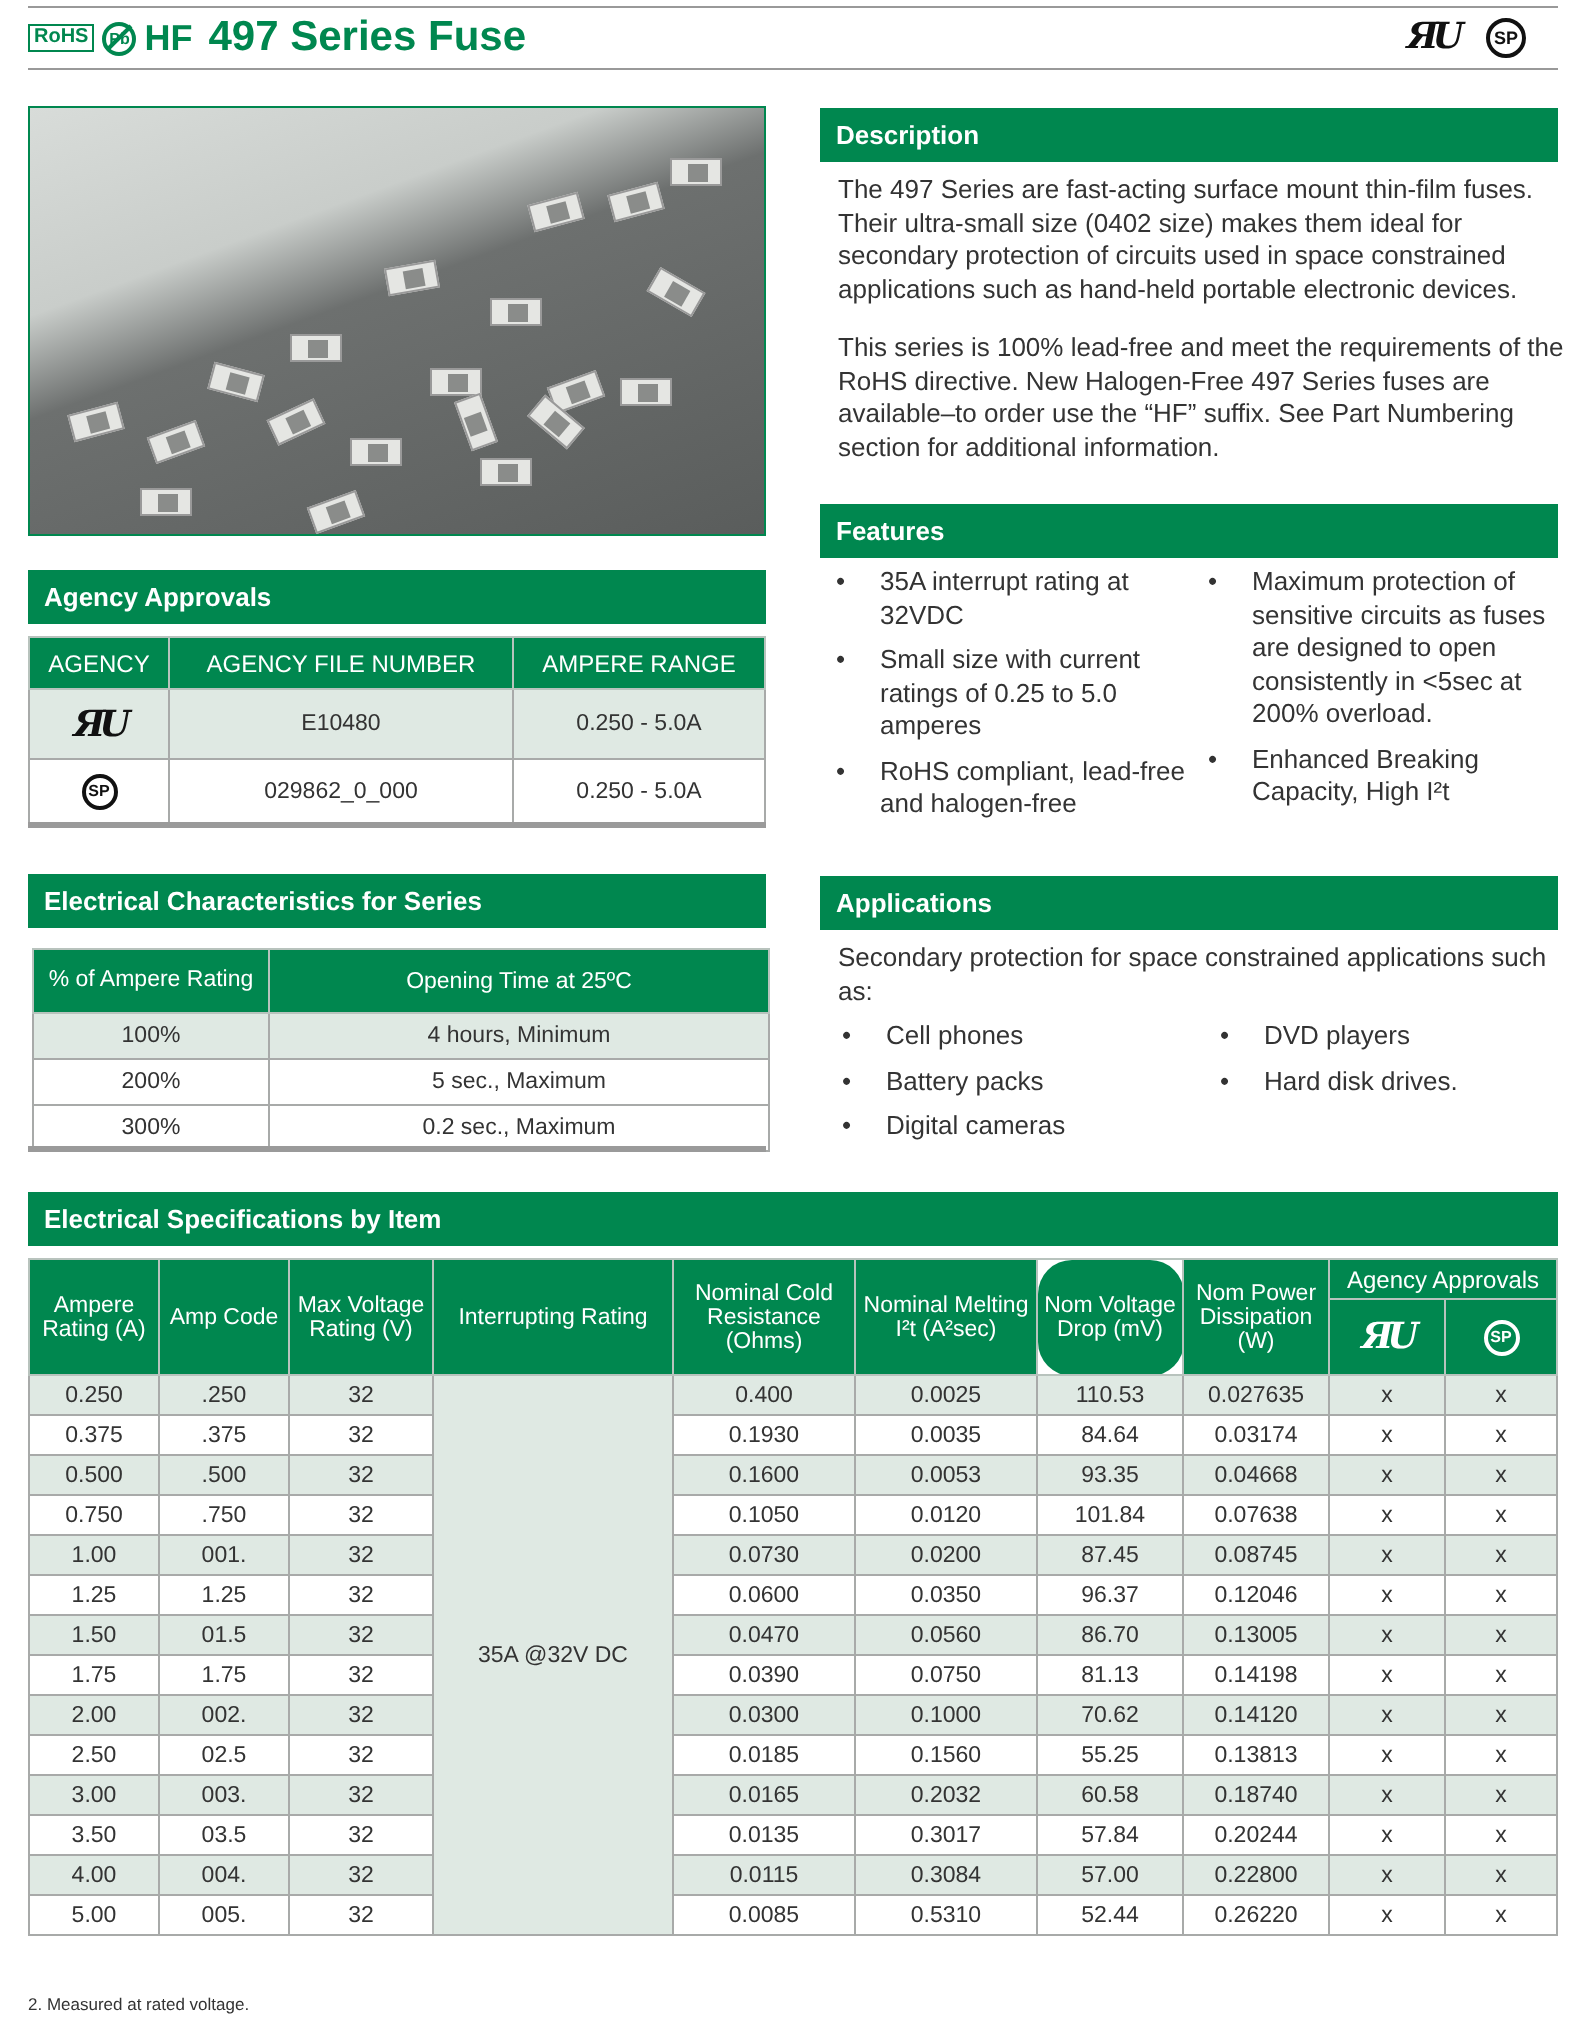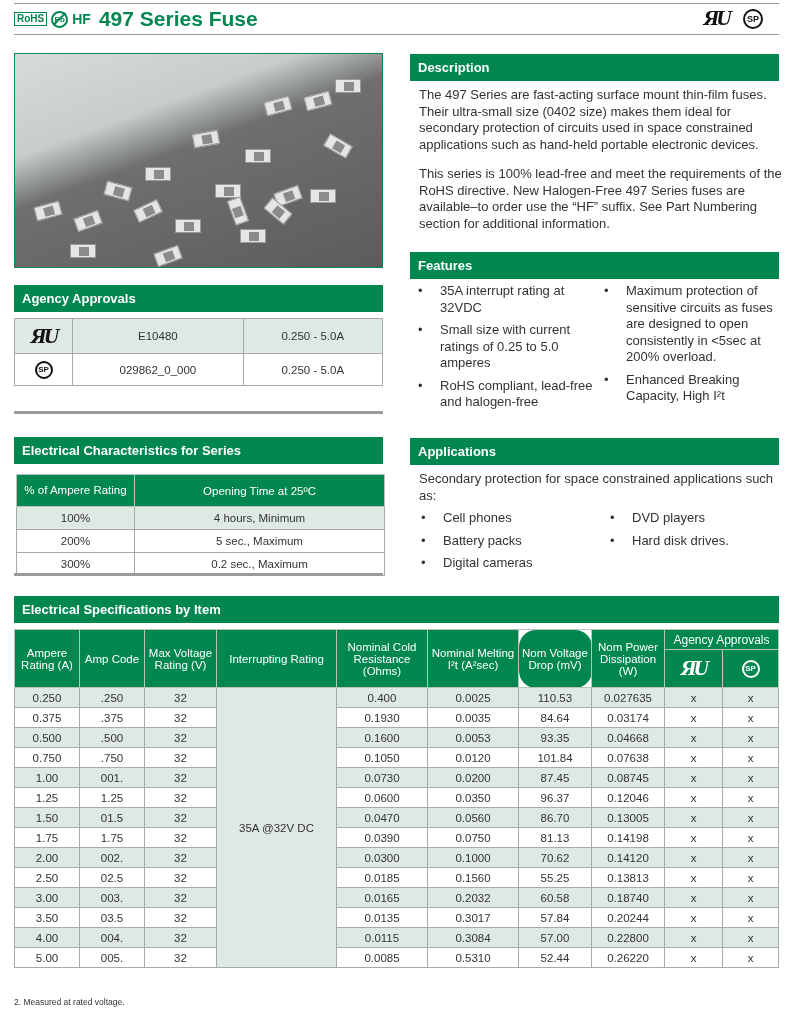--- a/index.html
+++ b/index.html
@@ -2,21 +2,21 @@
 <html><head>
 <meta charset="utf-8">
 <style>
   * { box-sizing: border-box; margin: 0; padding: 0; }
   body { width: 793px; height: 1014px; background: #fff; font-family: "Liberation Sans", sans-serif; color: #333; position: relative; overflow: hidden; }
   .topline { position: absolute; left: 14px; right: 14px; height: 1px; background: #999; }
   .title-bar { position: absolute; left: 14px; top: 6px; width: 765px; height: 26px; display: flex; align-items: center; }
   .rohs { border: 1.5px solid #00874f; color: #00874f; font-size: 10px; font-weight: bold; padding: 0 2px; height: 14px; line-height: 12px; margin-right: 4px; }
   .pb { width: 17px; height: 17px; border: 2.5px solid #00874f; border-radius: 50%; font-size: 8px; font-weight: bold; color: #00874f; display: flex; align-items: center; justify-content: center; margin-right: 4px; position: relative; }
   .pb::after { content: ""; position: absolute; width: 17px; height: 2px; background: #00874f; transform: rotate(-45deg); }
-  .hf { color: #00874f; font-weight: bold; font-size: 14px; margin-right: 8px; }
+  .hf { color: #00874f; font-weight: bold; font-size: 18px; margin-right: 8px; }
   .title { color: #00874f; font-weight: bold; font-size: 21px; }
   .cert-logos { position: absolute; right: 30px; top: 8px; display: flex; gap: 14px; align-items: center; }
   .ul-logo { font-weight: 900; font-size: 18px; font-family: "DejaVu Serif", serif; color: #111; letter-spacing: -3px; font-style: italic; }
   .csa-logo { width: 20px; height: 20px; border: 2px solid #111; border-radius: 50%; font-size: 9px; font-weight: bold; display: flex; align-items: center; justify-content: center; color: #111; }
   .photo { position: absolute; left: 14px; top: 53px; width: 369px; height: 215px; border: 1.5px solid #00874f; background: linear-gradient(160deg, #d8dcd9 0%, #c9cdca 30%, #6d706f 45%, #5a5d5c 100%); overflow: hidden; }
   .chip { position: absolute; width: 26px; height: 14px; background: #e5e6e3; border: 1px solid #999; }
   .chip::after { content:""; position:absolute; left:8px; top:2px; width:10px; height:9px; background:#8a8c8a; }
   .sec-head { position: absolute; background: #00874f; color: #fff; font-weight: bold; font-size: 13px; padding-left: 8px; display: flex; align-items: center; }
   table { border-collapse: collapse; position: absolute; font-size: 11.5px; }
   th { background: #00874f; color: #fff; font-weight: normal; border: 1px solid #b8c3bd; text-align: center; }
@@ -65,20 +65,25 @@
   <div class="chip" style="left:225px;top:175px"></div>
   <div class="chip" style="left:55px;top:190px"></div>
   <div class="chip" style="left:140px;top:195px;transform:rotate(-20deg)"></div>
   <div class="chip" style="left:250px;top:45px;transform:rotate(-15deg)"></div>
   <div class="chip" style="left:320px;top:25px"></div>
 </div>
 
 <div class="sec-head" style="left:14px;top:285px;width:369px;height:27px;">Agency Approvals</div>
 <table style="left:14px;top:318px;width:369px;">
   <tbody>
+      <tr style="height:26px;">
+    <th style="width:70px;font-size:12px;">AGENCY</th>
+    <th style="width:172px;font-size:12px;">AGENCY FILE NUMBER</th>
+    <th style="font-size:12px;">AMPERE RANGE</th>
+  </tr>
   <tr class="alt" style="height:35px;">
     <td><span class="ul-logo">ЯU</span></td>
     <td>E10480</td>
     <td>0.250 - 5.0A</td>
   </tr>
   <tr class="plain" style="height:32px;">
     <td><span class="csa-logo" style="display:inline-flex;width:18px;height:18px;font-size:8px;">SP</span></td>
     <td>029862_0_000</td>
     <td>0.250 - 5.0A</td>
   </tr>

